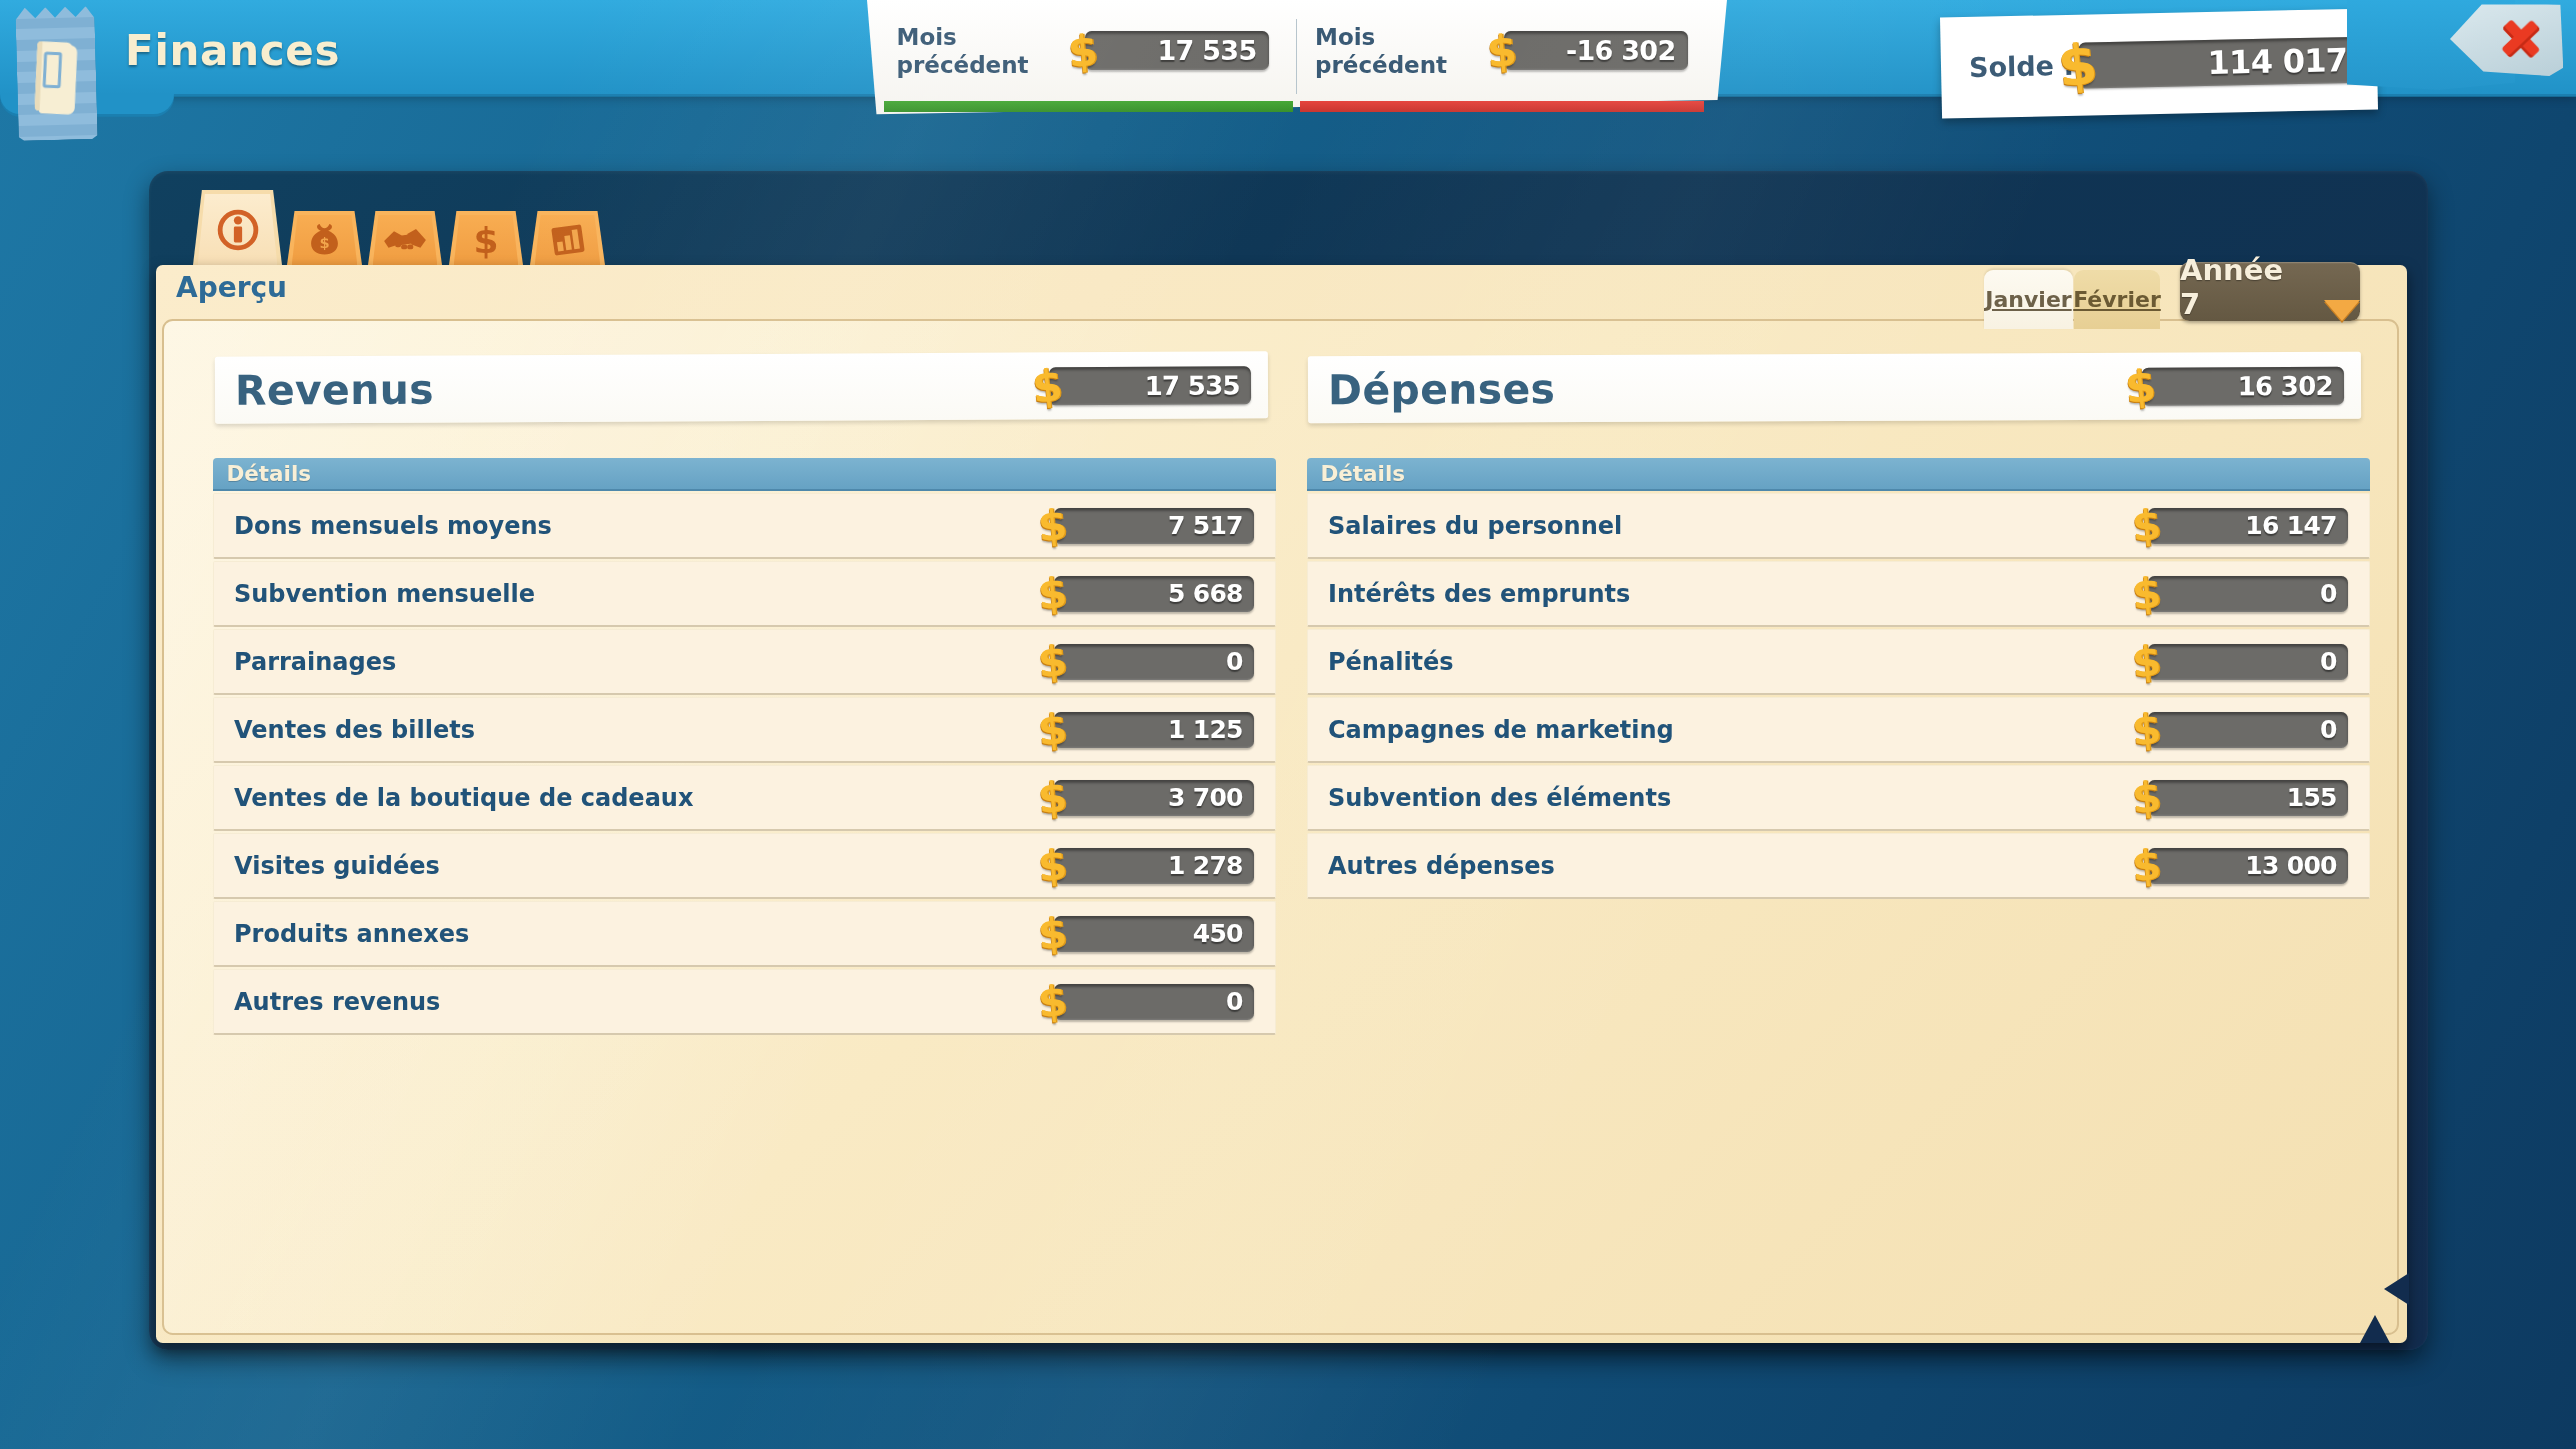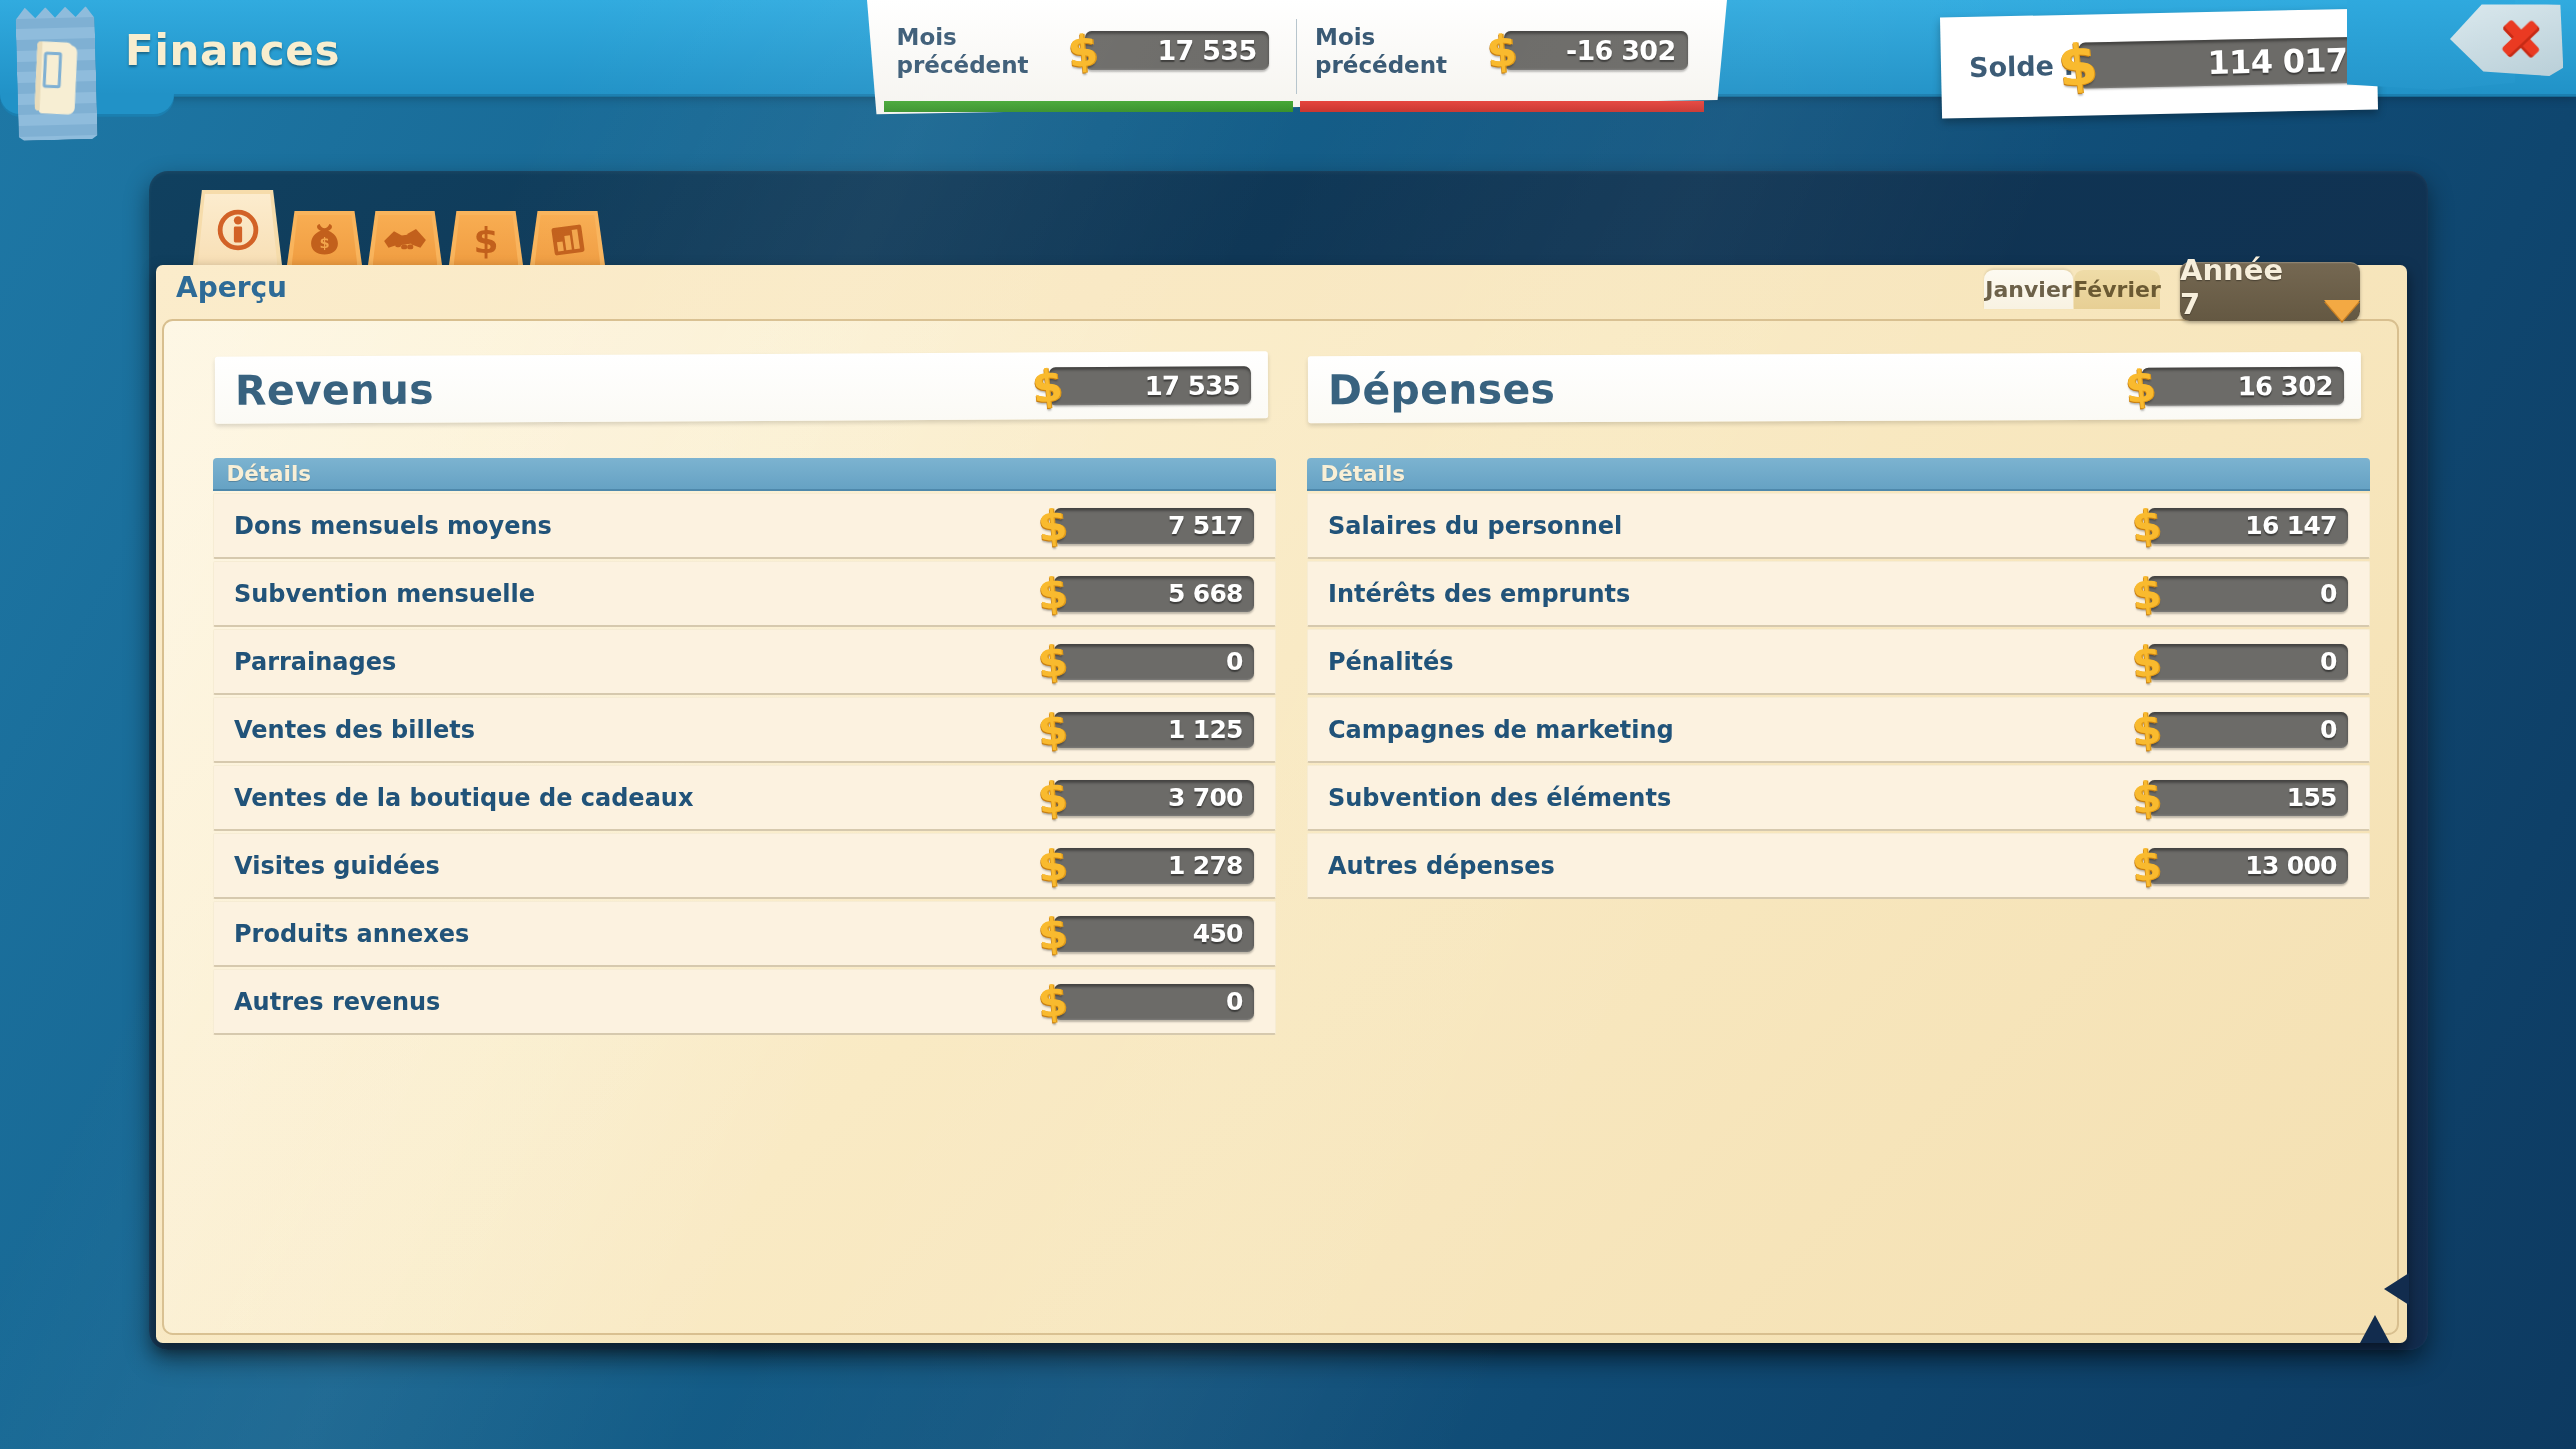--- a/index.html
+++ b/index.html
@@ -102,22 +102,22 @@
     border:2px solid #d8bf8f;box-sizing:border-box;
     background:linear-gradient(135deg,#fdf4da 0%,#f9eac4 45%,#f4e0b2 100%);}
   .inner::after{content:"";position:absolute;inset:0;border-radius:9.4px;pointer-events:none;
     background:linear-gradient(115deg,rgba(255,255,255,.30),transparent 38%);}
   
   .notch1{position:absolute;left:2384px;top:1273px;width:0;height:0;
     border-top:16px solid transparent;border-bottom:16px solid transparent;border-right:25.5px solid #122c4e;}
   .notch2{position:absolute;left:2360px;top:1315px;width:0;height:0;
     border-left:15.4px solid transparent;border-right:15.4px solid transparent;border-bottom:28px solid #122c4e;}
   
-  .mtab{position:absolute;top:270px;height:39px;border-radius:9.4px 9.4px 0 0;display:flex;align-items:center;
-    justify-content:center;font-size:22px;font-weight:bold;cursor:pointer;z-index:3;}
+  .mtab{position:absolute;top:270px;height:59px;border-radius:9.4px 9.4px 0 0;display:flex;align-items:center;
+    justify-content:center;font-size:22px;font-weight:bold;cursor:pointer;z-index:3;text-decoration:underline;}
   .mtab.jan{left:1984px;width:89px;background:linear-gradient(180deg,#fdfaf1,#f8f2e2);color:#6d6149;
     box-shadow:0 -1.3px 2px rgba(0,0,0,.08);}
   .mtab.fev{left:2074px;width:86px;background:linear-gradient(180deg,#efdca8,#e7cf94);color:#6b5a33;}
   .year-btn{position:absolute;left:2180px;top:262px;width:180px;height:59px;border-radius:9.4px;z-index:3;
     background:linear-gradient(180deg,#756852,#645842);box-shadow:inset 0 1.3px 0 rgba(255,255,255,.18),0 2px 3.4px rgba(0,0,0,.3);
     display:flex;align-items:flex-end;justify-content:center;cursor:pointer;}
   .year-btn .yl{font-size:29px;font-weight:bold;color:#f7efdc;text-shadow:0 1.3px 1.3px rgba(0,0,0,.35);}
   .year-btn .tri{width:0;height:0;margin-left:12px;margin-top:2.7px;
     border-left:18px solid transparent;border-right:18px solid transparent;border-top:21.5px solid #f3a943;
     filter:drop-shadow(0 2px 0 #c77f23);}

